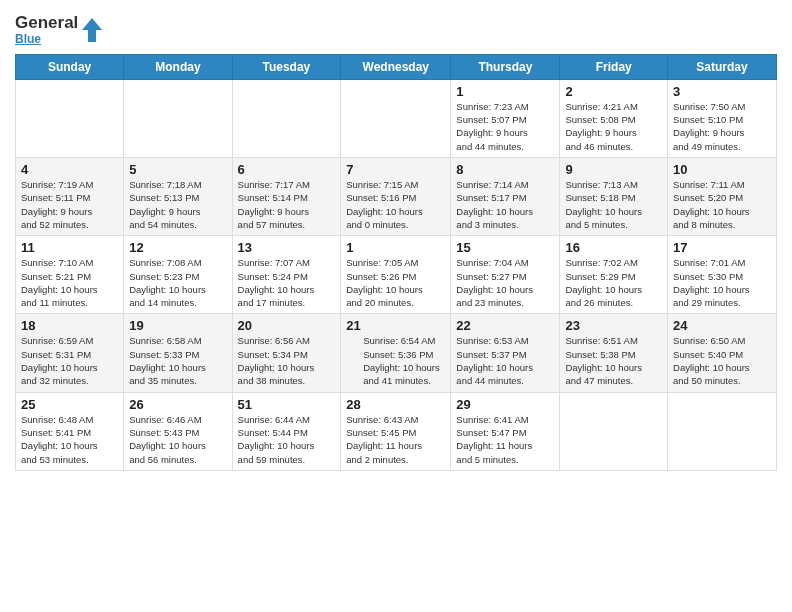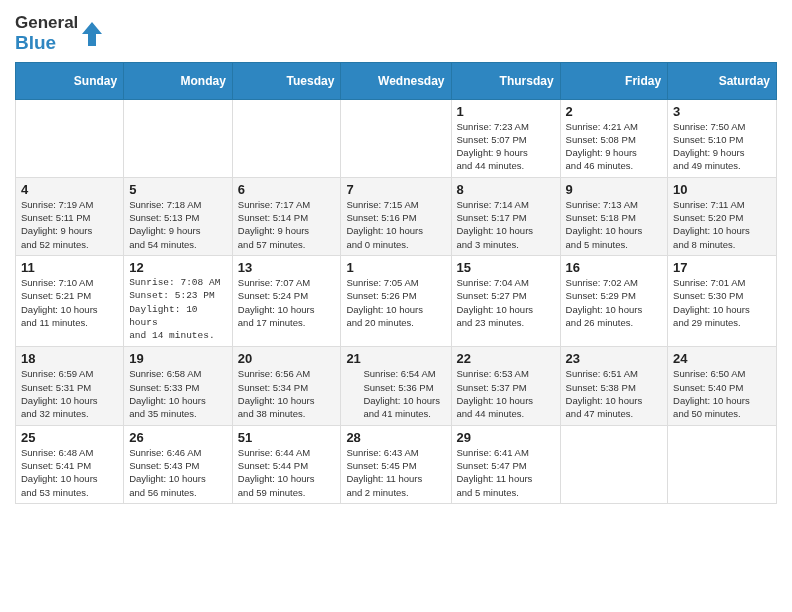--- a/index.html
+++ b/index.html
@@ -42,22 +42,22 @@
     .calendar {
       width: 100%;
       border-collapse: collapse;
       border: 1px solid #ccc;
     }
     .calendar th {
       background: #2e86c1;
       color: #fff;
       font-size: 12px;
       font-weight: bold;
-      padding: 11px 6px;
-      text-align: right;
+      padding: 5px 6px;
+      text-align: center;
       border: 1px solid #2577a8;
     }
     .calendar td {
       vertical-align: top;
       border: 1px solid #ddd;
       padding: 4px 5px;
       width: 113px;
       min-height: 75px;
       font-size: 10px;
       color: #333;
@@ -88,21 +88,21 @@
 </head>
 <body>
 
 <div class="page">
   <div class="header">
     <div class="logo">
       <div>
   <div style="display:flex;align-items:center;">
     <div>
       <div style="font-size:17px;font-weight:bold;color:#333;line-height:1.1;">General</div>
-      <div style="font-size:19px;font-weight:bold;color:#2e86c1;line-height:1.1;">Blue</div>
+      <div style="font-size:12px;font-weight:bold;color:#2e86c1;line-height:1.1;text-decoration:underline;">Blue</div>
     </div>
     <svg width="22" height="26" viewBox="0 0 22 26" style="margin-left:3px;">
       <polygon points="11,1 21,13 15,13 15,25 7,25 7,13 1,13" fill="#2e86c1"></polygon>
     </svg>
   </div>
 </div>
     </div>
   </div>
 
   <table class="calendar">
@@ -199,21 +199,21 @@
         <tr>
           <td>
             <span class="day-number">11</span>
             <div class="day-info" style="white-space: pre-line;">Sunrise: 7:10 AM
 Sunset: 5:21 PM
 Daylight: 10 hours
 and 11 minutes.</div>
           </td>
           <td>
             <span class="day-number">12</span>
-            <div class="day-info" style="white-space: pre-line; font-family: Liberation Mono, monospace;">Sunrise: 7:08 AM
+            <div class="day-info" style="white-space: pre-line;">Sunrise: 7:08 AM
 Sunset: 5:23 PM
 Daylight: 10 hours
 and 14 minutes.</div>
           </td>
           <td>
             <span class="day-number">13</span>
             <div class="day-info" style="white-space: pre-line;">Sunrise: 7:07 AM
 Sunset: 5:24 PM
 Daylight: 10 hours
 and 17 minutes.</div>

